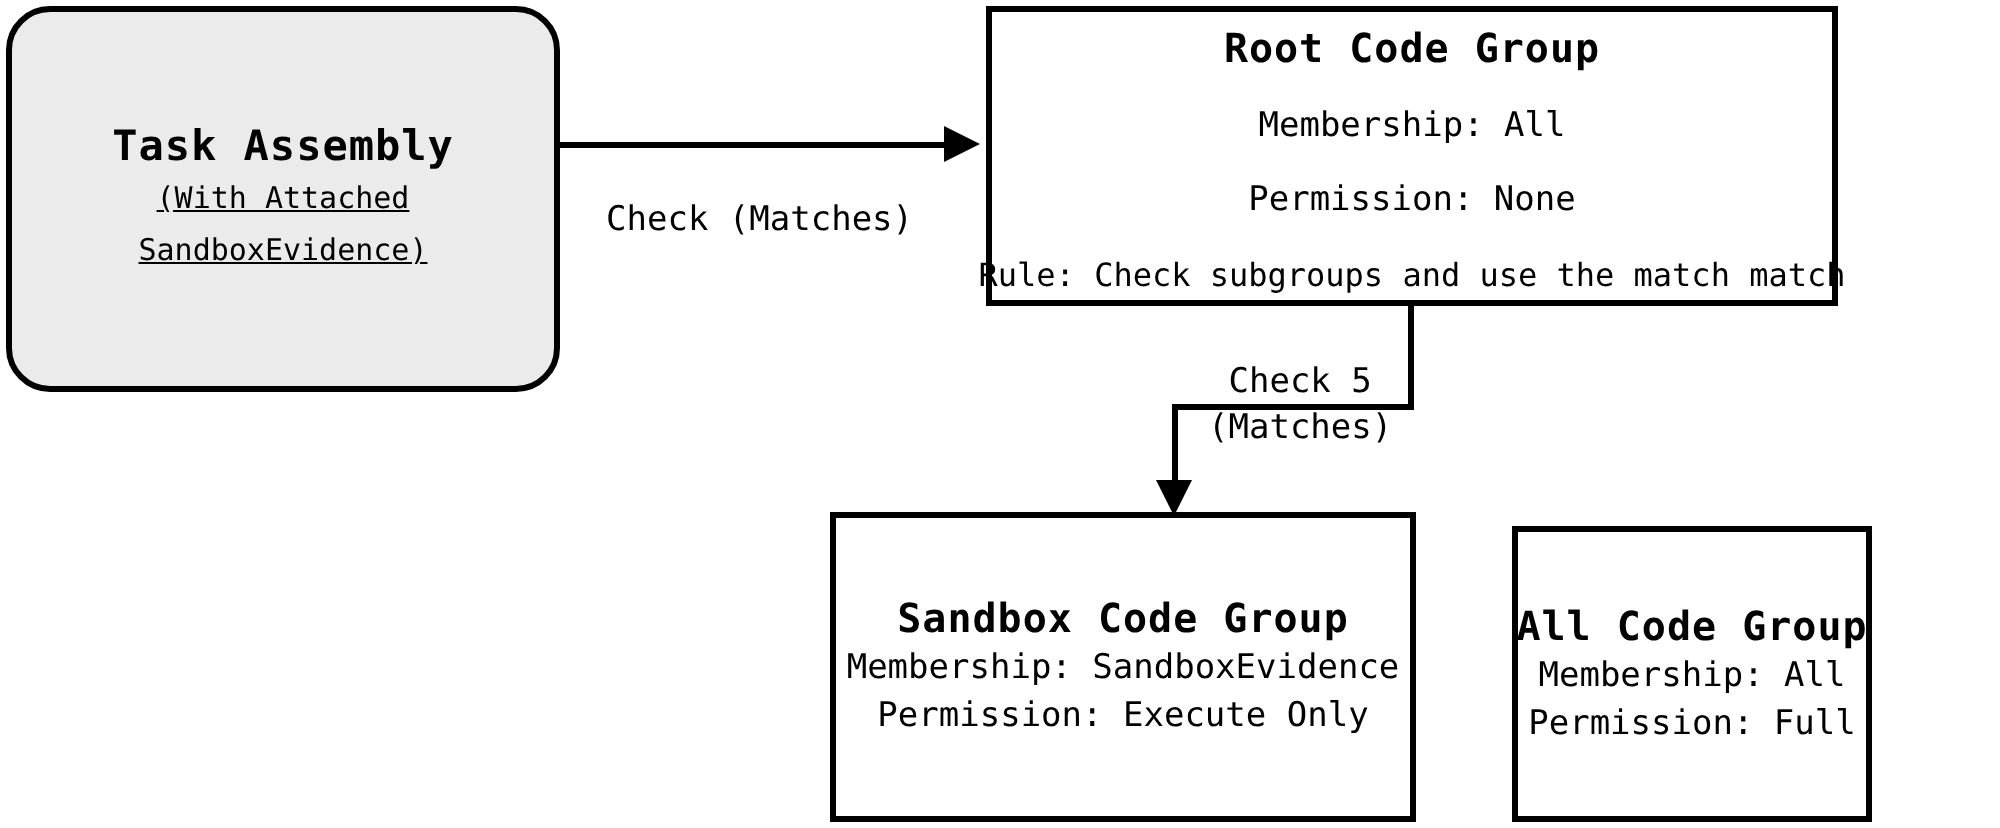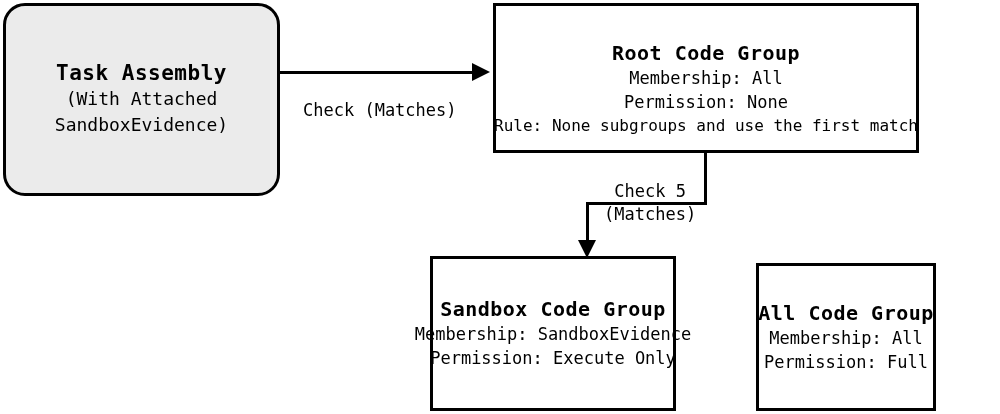--- a/index.html
+++ b/index.html
@@ -47,29 +47,29 @@
   }
   .node .line.wide {
     font-size: 16px;
   }
 
   
   #node-task-assembly {
     left: 3px;  top: 3px;  width: 277px;  height: 193px;
   }
   #node-task-assembly .title { font-size: 21px; }
-  #node-task-assembly .line  { font-size: 18px; line-height: 26px; }
+  #node-task-assembly .line  { font-size: 15px; line-height: 26px; text-decoration: underline; }
 
   #node-root-code-group {
     left: 493px; top: 3px;  width: 426px; height: 150px;
-    justify-content: center;
-    padding-top: 22px;
+    justify-content: space-between;
+    padding-top: 6px;
   }
   #node-sandbox-code-group {
-    left: 430px; top: 256px; width: 246px; height: 155px;
+    left: 415px; top: 256px; width: 293px; height: 155px;
   }
   #node-all-code-group {
     left: 756px; top: 263px; width: 180px; height: 148px;
   }
 
   
   .edge {
     position: absolute;
     background: #000000;
   }
@@ -117,21 +117,21 @@
   <div class="node rounded" id="node-task-assembly">
     <div class="title">Task Assembly</div>
     <div class="line">(With Attached</div>
     <div class="line">SandboxEvidence)</div>
   </div>
 
   <div class="node" id="node-root-code-group">
     <div class="title">Root Code Group</div>
     <div class="line">Membership: All</div>
     <div class="line">Permission: None</div>
-    <div class="line wide">Rule: None subgroups and use the first match</div>
+    <div class="line wide">Rule: Check subgroups and use the match match</div>
   </div>
 
   <div class="node" id="node-sandbox-code-group">
     <div class="title">Sandbox Code Group</div>
     <div class="line">Membership: SandboxEvidence</div>
     <div class="line">Permission: Execute Only</div>
   </div>
 
   <div class="node" id="node-all-code-group">
     <div class="title">All Code Group</div>

